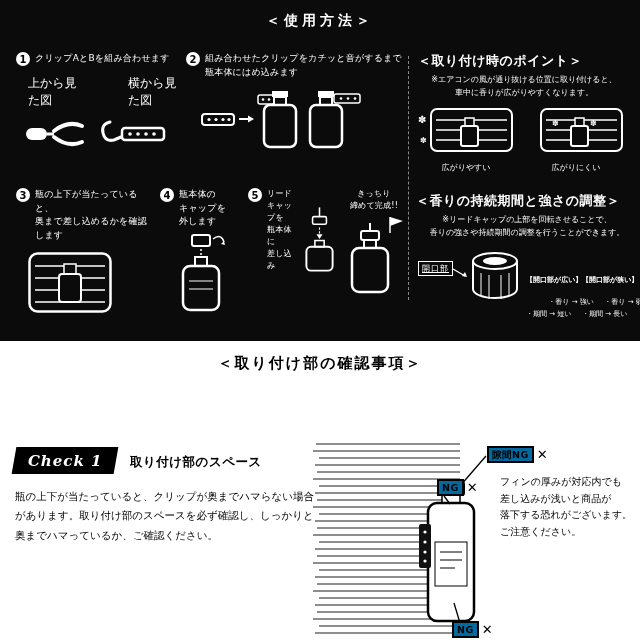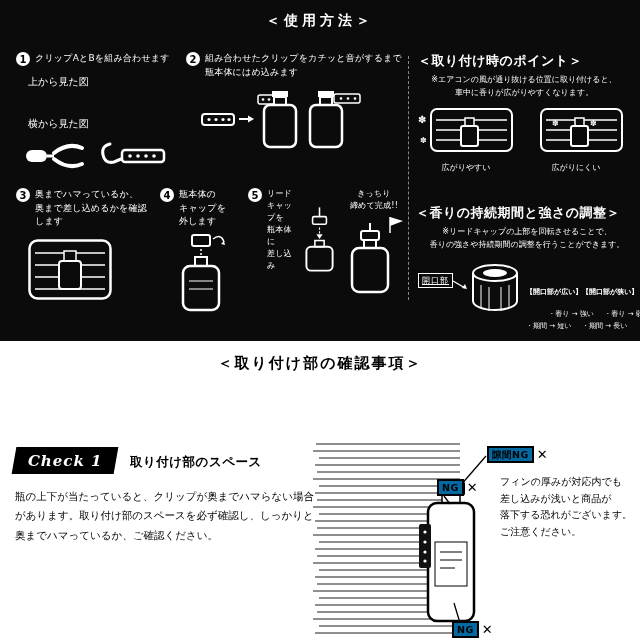--- a/index.html
+++ b/index.html
@@ -8,21 +8,21 @@
             font-family:"DejaVu Sans","Liberation Sans",sans-serif; color:#000; }
 
   
   .panel { position:absolute; left:0; top:0; width:640px; height:341px; background:#0b0b0b; color:#fff; }
   .u-title { position:absolute; left:0; right:0; top:12px; text-align:center; font-size:14px; font-weight:bold; letter-spacing:4px; }
   .blk { position:absolute; }
   .shead { display:flex; gap:5px; align-items:flex-start; }
   .num { flex:none; width:14px; height:14px; border-radius:50%; background:#fff; color:#000;
          font-size:10px; font-weight:bold; display:flex; align-items:center; justify-content:center; }
   .stext { font-size:9px; line-height:1.5; white-space:pre-line; letter-spacing:.2px; }
-  .vlabels { display:flex; gap:28px; margin:9px 0 3px 12px; font-size:10px;flex-direction:column; }
+  .vlabels { display:flex; gap:44px; margin:9px 0 3px 12px; font-size:12px; }
   .clips-row { display:flex; gap:12px; align-items:center; margin-left:8px; }
   .ptitle { font-size:13px; font-weight:bold; letter-spacing:.5px; }
   .pbody { font-size:8px; line-height:1.6; white-space:pre-line; margin-top:4px;text-align:center; }
   .vents { display:flex; gap:14px; margin-top:7px; }
   .vent-fig { text-align:center; }
   .vent-cap { font-size:8px; margin-top:3px; }
   .divider { position:absolute; left:408px; top:56px; height:244px; border-left:1px dashed #888; }
   .s5row { display:flex; gap:6px; align-items:flex-start; }
   .s5colA { display:flex; gap:5px; }
   .s5colC { display:flex; flex-direction:column; align-items:center; gap:3px; }
@@ -141,21 +141,21 @@
             <rect x="43" y="19" width="17" height="20" rx="2" fill="#0b0b0b" stroke="#fff" stroke-width="2"></rect>
           </svg>
           <div class="vent-cap">広がりにくい</div>
         </div>
       </div>
     </div>
 
     <div class="blk" style="left:16px; top:188px; width:140px;">
       <div class="shead">
         <span class="num">3</span>
-        <span class="stext">奥までハマっているか、
+        <span class="stext">瓶の上下が当たっていると、
 奥まで差し込めるかを確認します</span>
       </div>
       <svg width="84" height="66" viewBox="0 0 84 62" style="margin:8px 0 0 12px">
         <rect x="1.5" y="1.5" width="81" height="58" rx="8" fill="none" stroke="#fff" stroke-width="2.5"></rect>
         <path d="M7 14 H77 M7 26 H77 M7 38 H77 M7 50 H77" stroke="#fff" stroke-width="1.4" fill="none"></path>
         <rect x="36" y="12" width="12" height="10" fill="#0b0b0b" stroke="#fff" stroke-width="1.5"></rect>
         <rect x="31" y="22" width="22" height="28" rx="3" fill="#0b0b0b" stroke="#fff" stroke-width="2"></rect>
       </svg>
     </div>
 
@@ -202,21 +202,21 @@
             <path d="M46 2 l13 4 l-13 5 z" fill="#fff"></path>
             <path d="M26 8 v8" stroke="#fff" stroke-width="2"></path>
             <rect x="17" y="16" width="18" height="9" rx="2" fill="none" stroke="#fff" stroke-width="2"></rect>
             <rect x="20" y="25" width="12" height="8" fill="none" stroke="#fff" stroke-width="2"></rect>
             <rect x="8" y="33" width="36" height="44" rx="7" fill="none" stroke="#fff" stroke-width="2.5"></rect>
           </svg>
         </div>
       </div>
     </div>
 
-    <div class="blk" style="left:416px; top:204px; width:222px;">
+    <div class="blk" style="left:416px; top:192px; width:222px;">
       <div class="ptitle">＜香りの持続期間と強さの調整＞</div>
       <div class="pbody">※リードキャップの上部を回転させることで、
 香りの強さや持続期間の調整を行うことができます。</div>
       <div class="p2fig">
         <span class="opening-label">開口部</span>
         <svg width="16" height="12" viewBox="0 0 16 12" style="position:absolute; left:36px; top:22px">
           <path d="M1 2 L13 9" stroke="#fff" stroke-width="1.3"></path>
           <path d="M15 10 l-5 -1 l3 -4 z" fill="#fff"></path>
         </svg>
         <svg width="62" height="60" viewBox="0 0 62 60" style="position:absolute; left:48px; top:4px">

